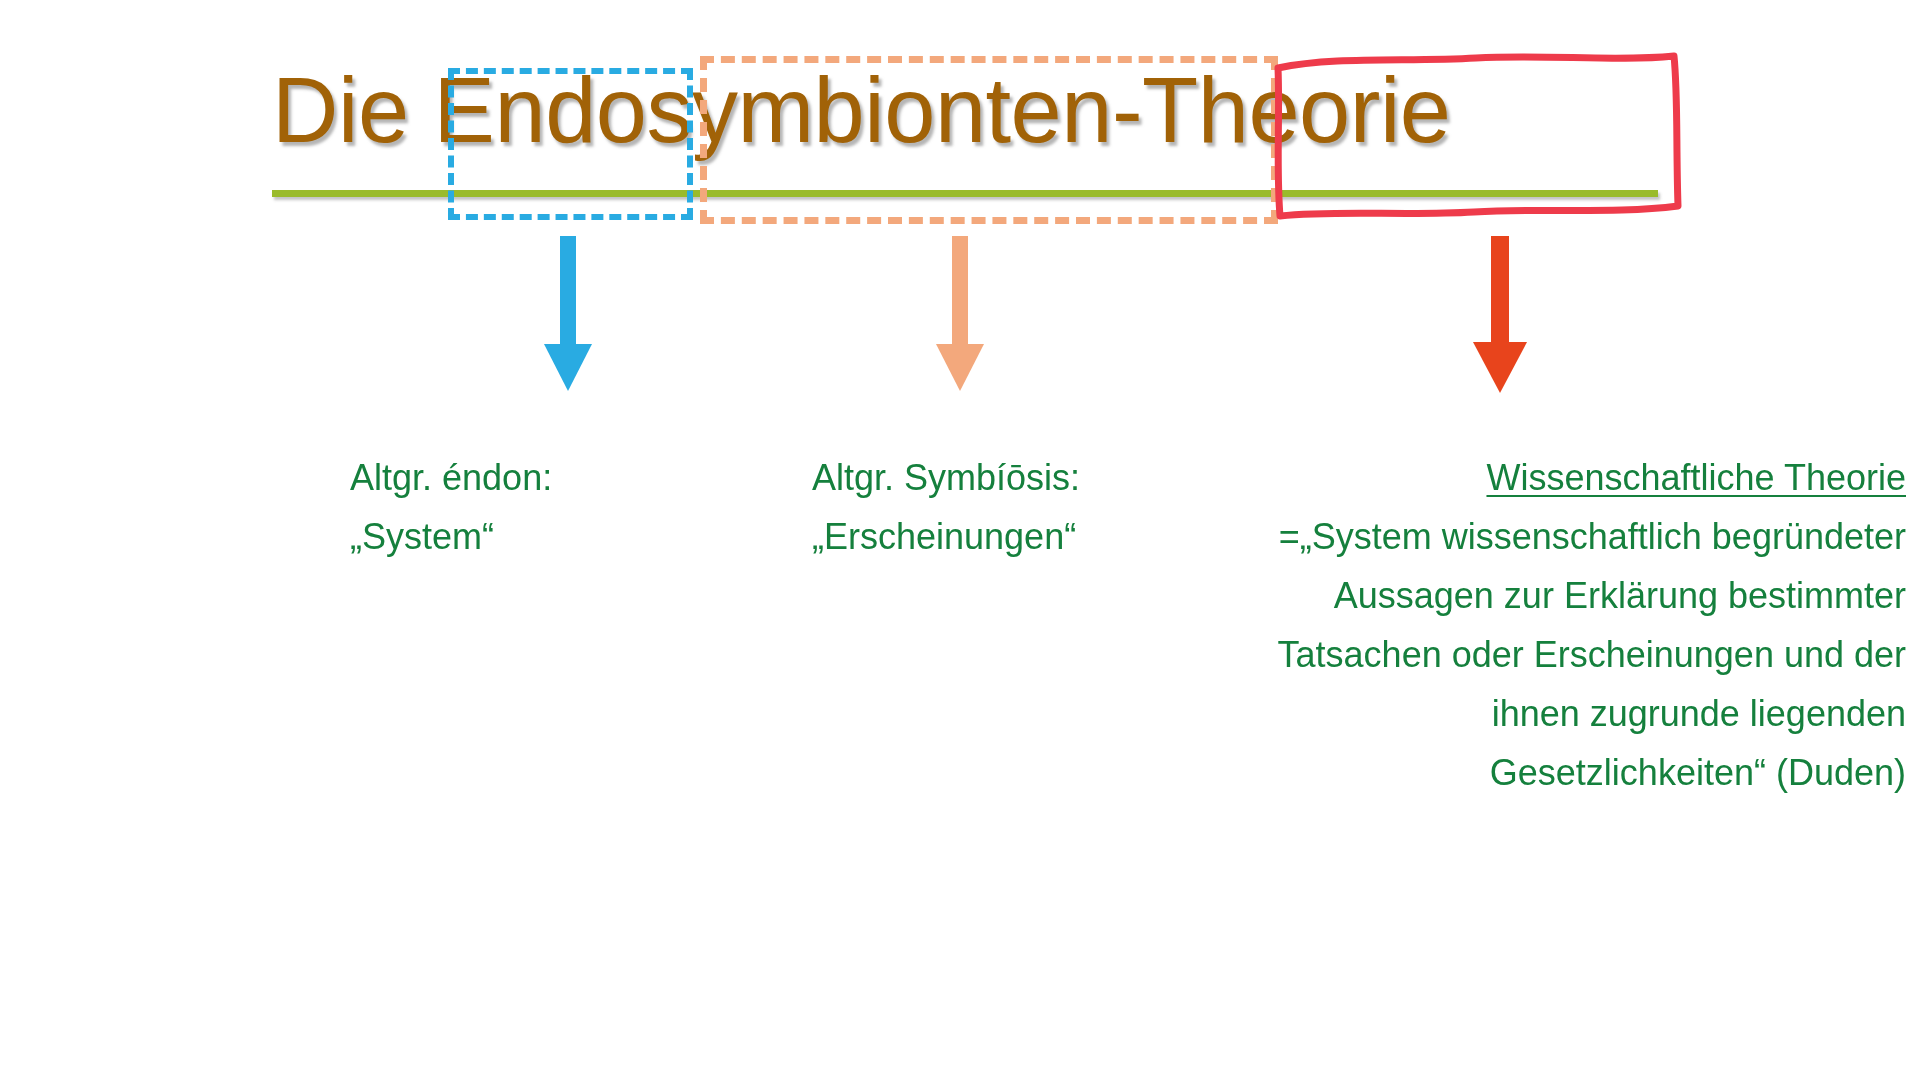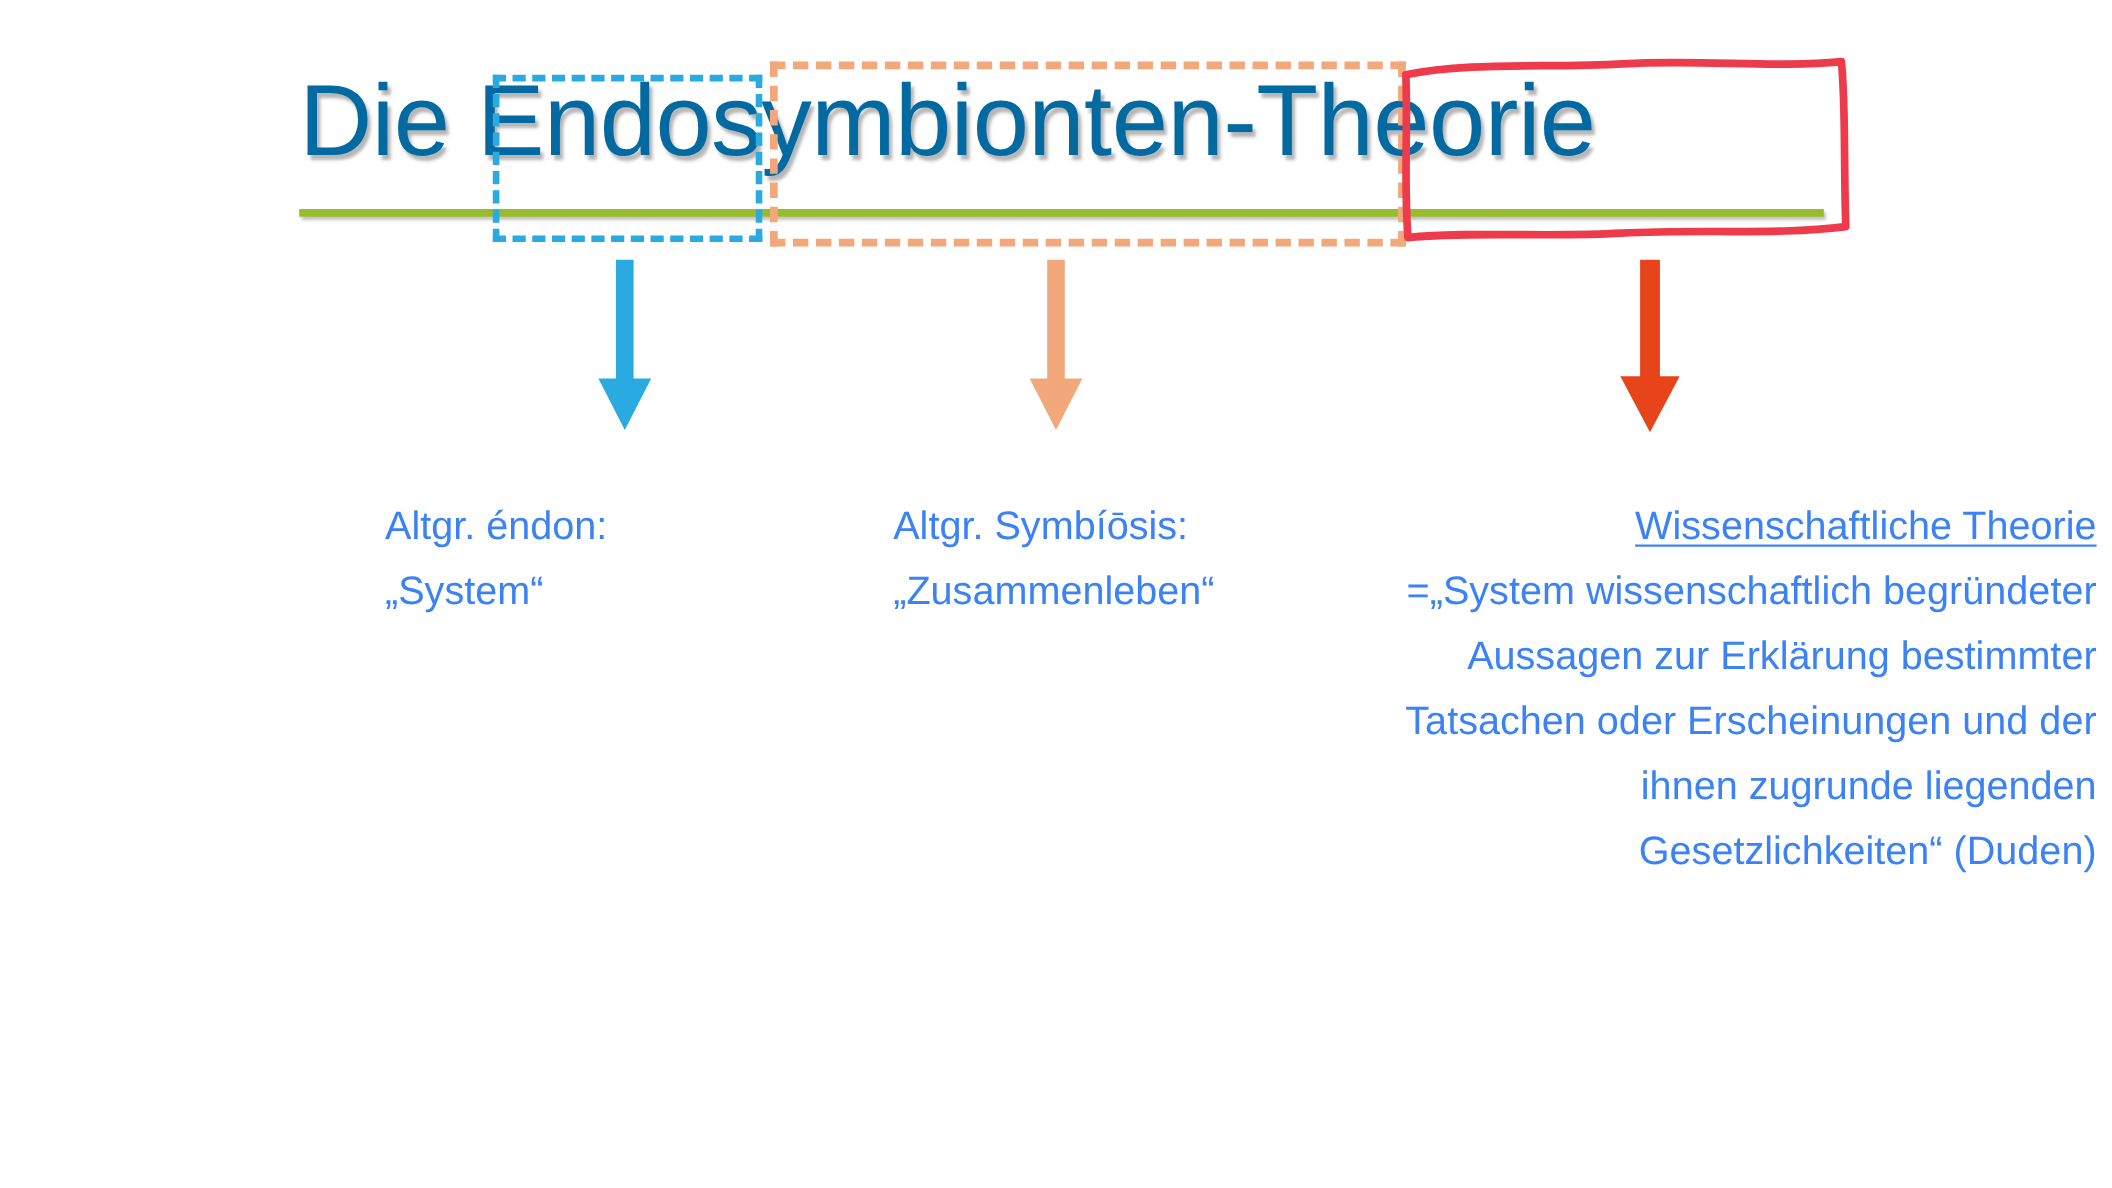--- a/index.html
+++ b/index.html
@@ -25,21 +25,21 @@
     width: 1400px;
     height: 150px;
   }
   #title-text {
     position: absolute;
     left: 0px;
     top: 0px;
     font-size: 92px;
     font-weight: 400;
     line-height: 112px;
-    color: #0369a1;
+    color: #a16207;
     white-space: nowrap;
     letter-spacing: -0.5px;
     text-shadow: 3px 4px 3px rgba(120,120,120,0.55);
   }
   #title-underline {
     position: absolute;
     left: 0px;
     top: 136px;
     width: 1386px;
     height: 7px;
@@ -76,21 +76,21 @@
   
   .arrow { position: absolute; }
   .arrow svg { display: block; }
   #arrow-endo      { left: 538px;  top: 236px; }
   #arrow-symbiont  { left: 930px;  top: 236px; }
   #arrow-theorie   { left: 1470px; top: 236px; }
 
   
   .column {
     position: absolute;
-    color: #3b82f6;
+    color: #15803d;
     font-size: 36px;
     line-height: 59px;
     font-weight: 400;
   }
   #col-endon    { left: 350px;  top: 448px; width: 330px; }
   #col-symbiose { left: 812px;  top: 448px; width: 400px; }
   #col-theorie  { left: 1246px; top: 448px; width: 660px; text-align: right; }
 
   .col-line { white-space: nowrap; }
   .heading-underlined {
@@ -144,21 +144,21 @@
     </svg>
   </div>
 
   <div class="column" id="col-endon">
     <div class="col-line">Altgr. éndon:</div>
     <div class="col-line">„System“</div>
   </div>
 
   <div class="column" id="col-symbiose">
     <div class="col-line">Altgr. Symbíōsis:</div>
-    <div class="col-line">„Zusammenleben“</div>
+    <div class="col-line">„Erscheinungen“</div>
   </div>
 
   <div class="column" id="col-theorie">
     <div class="heading-underlined">Wissenschaftliche Theorie</div>
     <div id="theorie-body">=„System wissenschaftlich begründeter Aussagen zur Erklärung bestimmter Tatsachen oder Erscheinungen und der ihnen zugrunde liegenden Gesetzlichkeiten“ (Duden)</div>
   </div>
 
 </div>
 
 </body></html>

